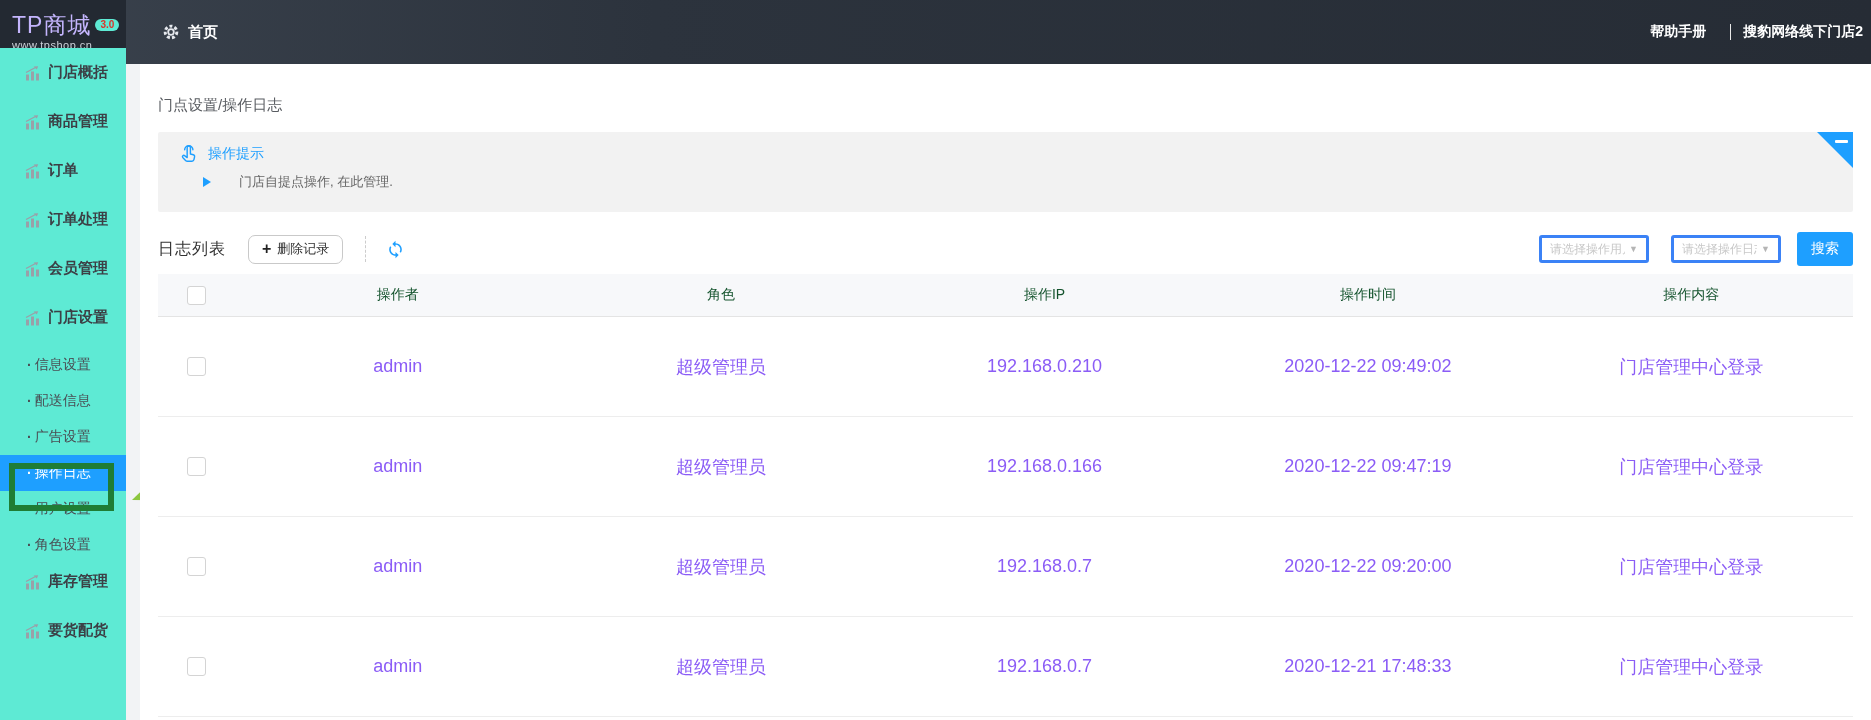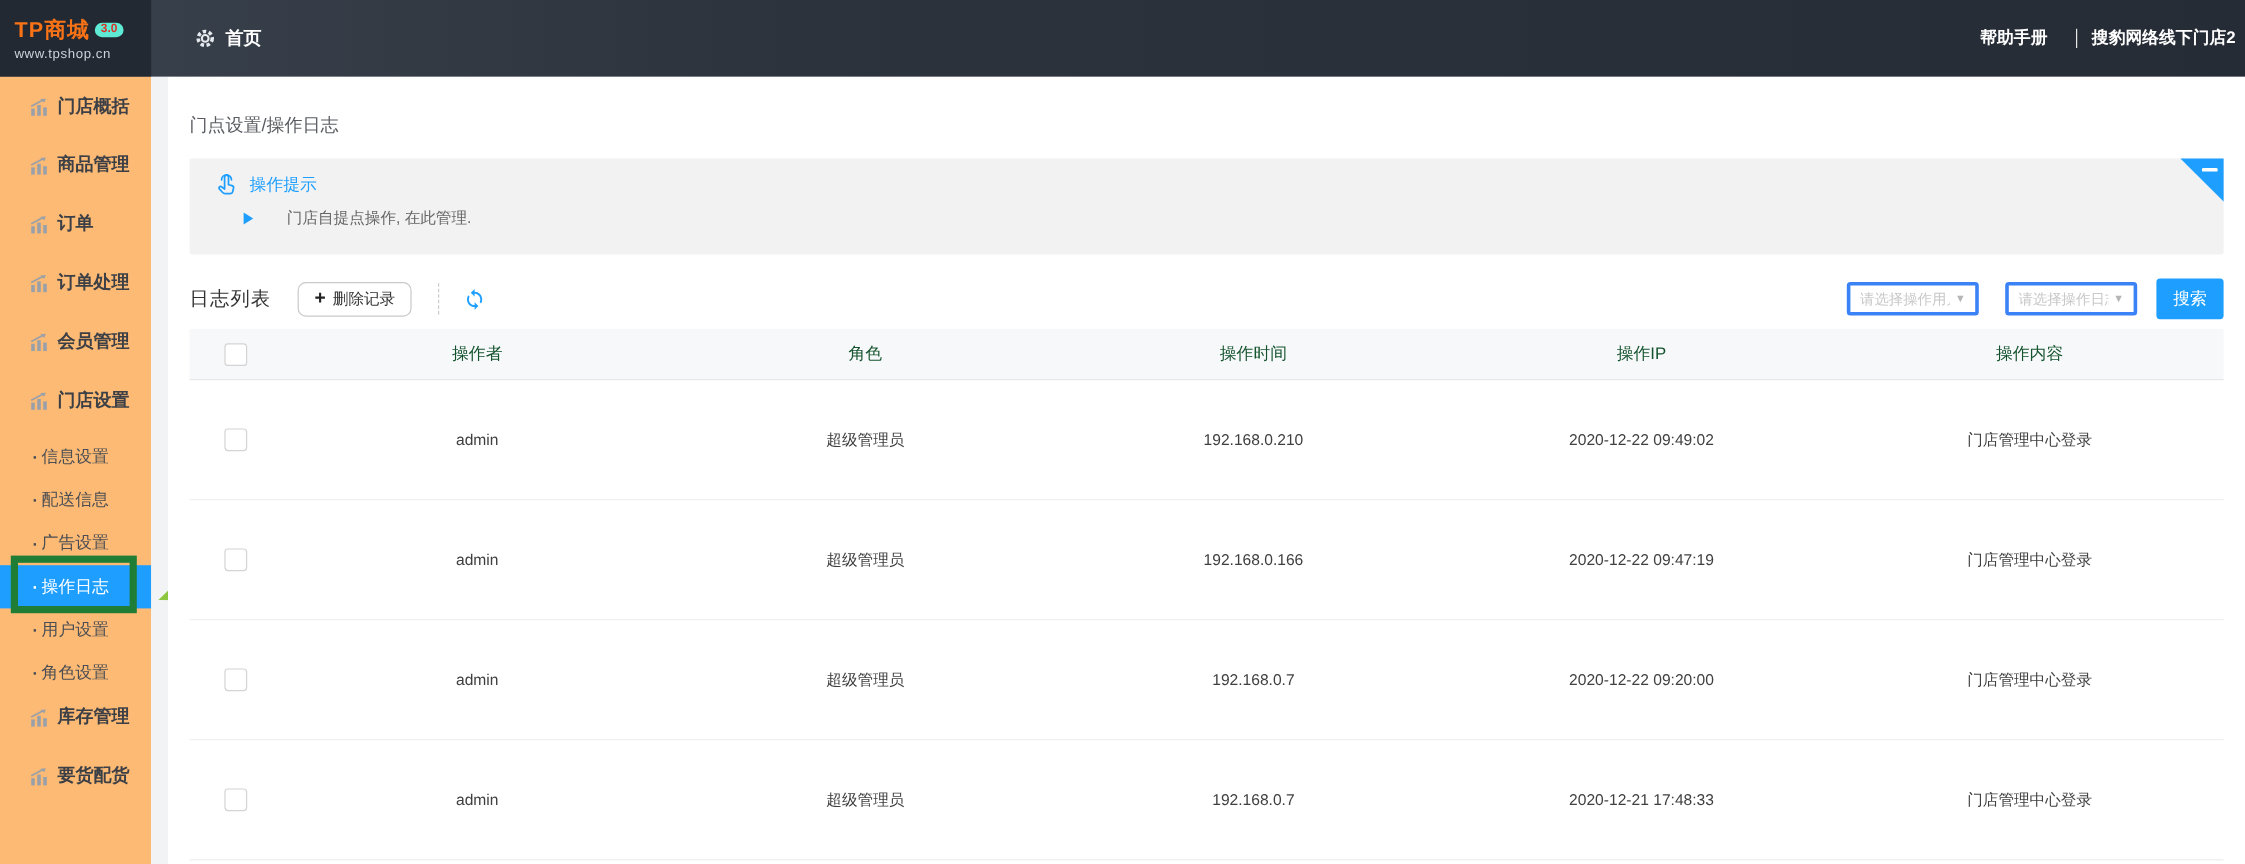--- a/index.html
+++ b/index.html
@@ -9,32 +9,32 @@
   }
   *{box-sizing:border-box;margin:0;padding:0}
   body{font-family:"Liberation Sans","DejaVu Sans",sans-serif;background:#fff}
   .page{position:relative;width:1871px;height:720px;overflow:hidden;background:#fff}
 
   
   .topbar{position:absolute;top:0;left:0;right:0;height:64px;display:flex;align-items:center;
     background:linear-gradient(90deg,#3a424d 0%,#2c333d 35%,#262c35 100%);}
   .logo-block{width:126px;height:64px;background:#232932;display:flex;flex-direction:column;justify-content:center;padding-left:12px}
   .logo-row{display:flex;align-items:center}
-  .logo-title{color:#f97316;font-size:18px;font-weight:bold;letter-spacing:1px;line-height:24px}
+  .logo-title{color:#c4b5fd;font-size:23px;font-weight:normal;letter-spacing:1px;line-height:24px}
   .logo-badge{margin-left:4px;background:#5eead4;color:#d9342b;font-size:10px;font-weight:bold;border-radius:8px;padding:1px 5px;line-height:10px}
   .logo-sub{color:#cdd2d9;font-size:11px;margin-top:2px;letter-spacing:.5px}
   .topbar-home{display:flex;align-items:center;margin-left:36px;color:#fff;cursor:pointer}
   .topbar-home .label{font-size:15px;font-weight:bold;color:#fff;margin-left:8px}
   .topbar-right{margin-left:auto;display:flex;align-items:center;padding-right:8px}
   .topbar-right .help{color:#fff;font-size:14px;font-weight:bold;cursor:pointer}
   .topbar-right .vdiv{width:1px;height:16px;background:#e8e8e8;margin:0 12px 0 24px}
   .topbar-right .store{color:#fff;font-size:14px;font-weight:bold;cursor:pointer}
 
   
-  .sidebar{position:absolute;left:0;top:64px;bottom:0;width:126px;background:#fdba74}
+  .sidebar{position:absolute;left:0;top:48px;bottom:0;width:126px;background:#5eead4}
   .gutter{position:absolute;left:126px;top:64px;bottom:0;width:14px;background:#f2f3f5}
   .side-nav{padding-top:0}
   .side-item{display:flex;align-items:center;cursor:pointer;color:#3c4046}
   .side-item.main{height:49px;padding-left:25px;font-size:15px;font-weight:bold;color:#3c4046}
   .side-item.sub{height:36px;padding-left:27px;font-size:14px;color:#4a4e54}
   .side-item.main .chart-icon{margin-right:6px;flex:0 0 auto}
   .side-item.sub .dot{margin-right:3px;font-weight:bold}
   .side-item.main + .side-item.sub{margin-top:5px}
   .side-item.sub + .side-item.main{margin-top:-6px}
   .side-item.active{background:var(--accent);color:#fff}
@@ -73,21 +73,21 @@
   .select-box .placeholder{flex:1;font-size:12px;color:#c8c8c8;white-space:nowrap;overflow:hidden}
   .select-box .caret{font-size:9px;color:#b5b5b5;margin-left:4px}
   .btn-search{margin-left:16px;width:56px;height:34px;background:var(--accent);color:#fff;font-size:14px;
     border:none;border-radius:3px;cursor:pointer;font-family:inherit}
 
   
   .log-table{margin-top:8px}
   .thead{height:43px;background:#f7f8fa;display:flex;align-items:center;border-bottom:1px solid #e4e4e4}
   .thead .col{font-size:14px;font-weight:normal;color:#14532d}
   .trow{height:100px;display:flex;align-items:center;border-bottom:1px solid #ededed;background:#fff}
-  .trow .col{font-size:13px;color:#404040}
+  .trow .col{font-size:18px;color:#8b5cf6}
   .col{flex:1;text-align:center}
   .col-check{flex:0 0 78px;width:78px;padding-left:29px}
   .checkbox{width:19px;height:19px;border:1px solid #d4d4d4;border-radius:3px;background:#fff;cursor:pointer}
 </style>
 </head>
 <body>
 
 <div class="page">
 
   <div class="topbar">
@@ -292,22 +292,22 @@
       <button class="btn-search">搜索</button>
     </div>
 
     <div class="log-table">
       <div class="thead">
         <div class="col-check">
           <div class="checkbox"></div>
         </div>
       <div class="col">操作者</div>
           <div class="col">角色</div>
+          <div class="col">操作IP</div>
           <div class="col">操作时间</div>
-          <div class="col">操作IP</div>
           <div class="col">操作内容</div>
         </div>
       <div>
           <div class="trow">
             <div class="col-check">
               <div class="checkbox"></div>
             </div>
             <div class="col">admin</div>
             <div class="col">超级管理员</div>
             <div class="col">192.168.0.210</div>

